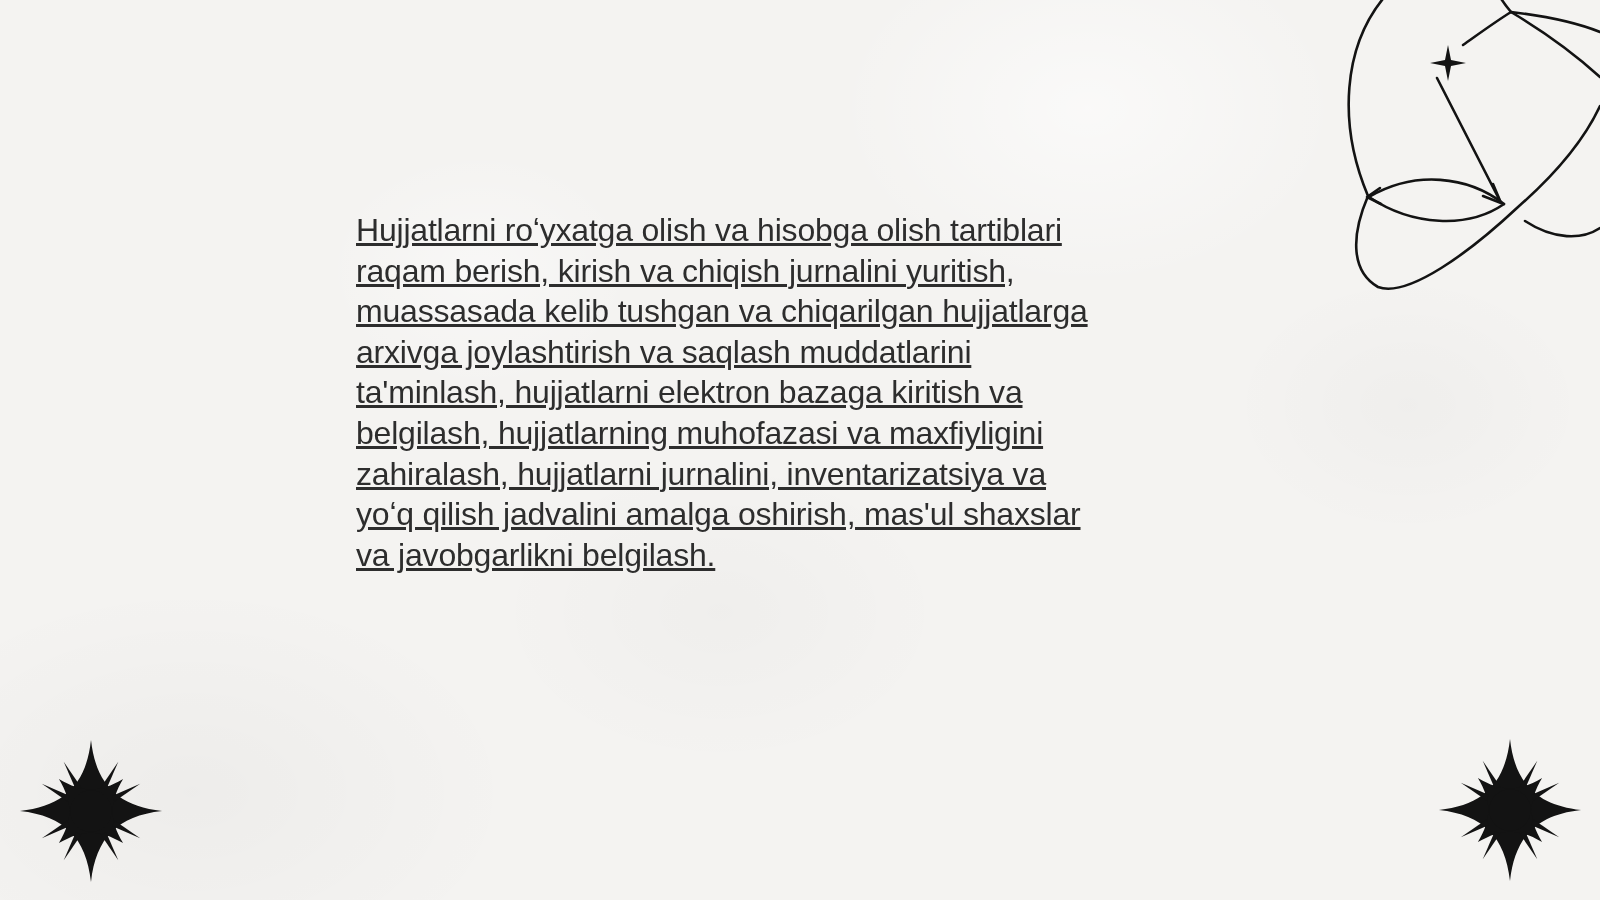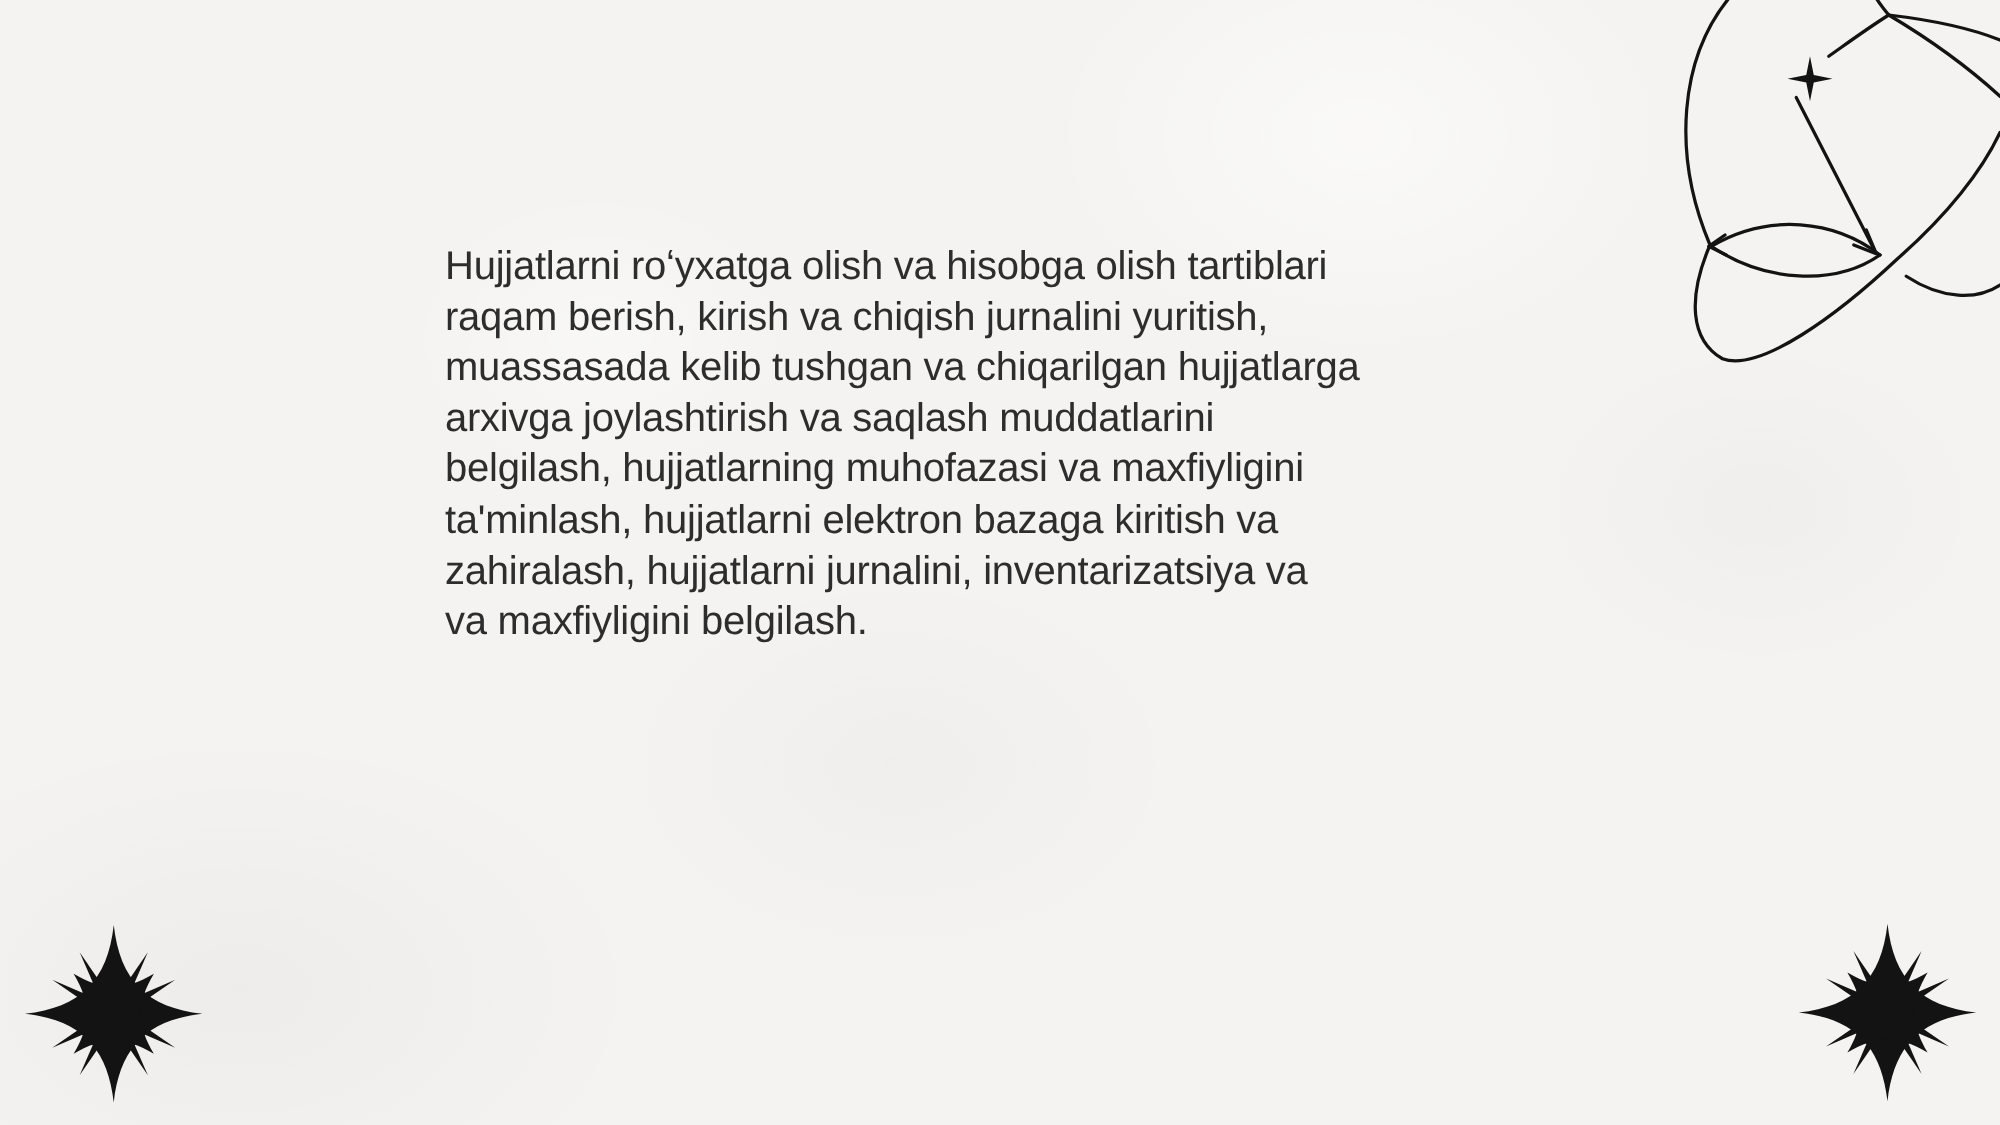--- a/index.html
+++ b/index.html
@@ -23,48 +23,50 @@
       radial-gradient(ellipse 500px 320px at 12% 88%, rgba(0,0,0,0.028), transparent 65%),
       radial-gradient(ellipse 420px 300px at 68% 12%, rgba(255,255,255,0.55), transparent 60%),
       radial-gradient(ellipse 380px 260px at 45% 68%, rgba(0,0,0,0.018), transparent 60%),
       radial-gradient(ellipse 300px 220px at 88% 45%, rgba(0,0,0,0.02), transparent 60%),
       radial-gradient(ellipse 260px 200px at 30% 30%, rgba(255,255,255,0.4), transparent 60%);
     overflow: hidden;
   }
   .text-block {
     position: absolute;
     left: 356px;
-    top: 192px;
+    top: 210px;
     width: 880px;
     font-size: 32px;
     line-height: 40.6px;
     letter-spacing: -0.2px;
     color: var(--text-color);
+    text-decoration: underline;
   }
   .text-block .line { white-space: nowrap; }
   .deco { position: absolute; color: var(--shape-color); }
   .orbit { left: 1290px; top: 0; width: 310px; height: 300px; }
   .star-left  { left: 17px;   top: 737px; width: 148px; height: 148px; }
   .star-right { left: 1436px; top: 736px; width: 148px; height: 148px; }
   svg { display: block; width: 100%; height: 100%; }
 </style>
 </head>
 <body>
 
 <div class="slide">
 
   <div class="text-block">
     <div class="line">Hujjatlarni roʻyxatga olish va hisobga olish tartiblari</div>
     <div class="line">raqam berish, kirish va chiqish jurnalini yuritish,</div>
     <div class="line">muassasada kelib tushgan va chiqarilgan hujjatlarga</div>
     <div class="line">arxivga joylashtirish va saqlash muddatlarini</div>
+    <div class="line">ta'minlash, hujjatlarni elektron bazaga kiritish va</div>
     <div class="line">belgilash, hujjatlarning muhofazasi va maxfiyligini</div>
-    <div class="line">ta'minlash, hujjatlarni elektron bazaga kiritish va</div>
     <div class="line">zahiralash, hujjatlarni jurnalini, inventarizatsiya va</div>
-    <div class="line">va maxfiyligini belgilash.</div>
+    <div class="line">yoʻq qilish jadvalini amalga oshirish, mas'ul shaxslar</div>
+    <div class="line">va javobgarlikni belgilash.</div>
   </div>
 
   <div class="deco orbit">
     <svg viewBox="0 0 310 300" fill="none" stroke="currentColor" stroke-width="2.6" stroke-linecap="round" stroke-linejoin="round">
 
       <path d="M 97,-6 C 52,45 48,125 78,196 C 60,238 62,272 88,287 C 118,298 180,252 228,207 C 268,172 296,136 310,106"></path>
 
       <path d="M 90,188 L 77,197 L 91,204"></path>
 
       <path d="M 79,197 C 125,170 178,176 214,204"></path>

